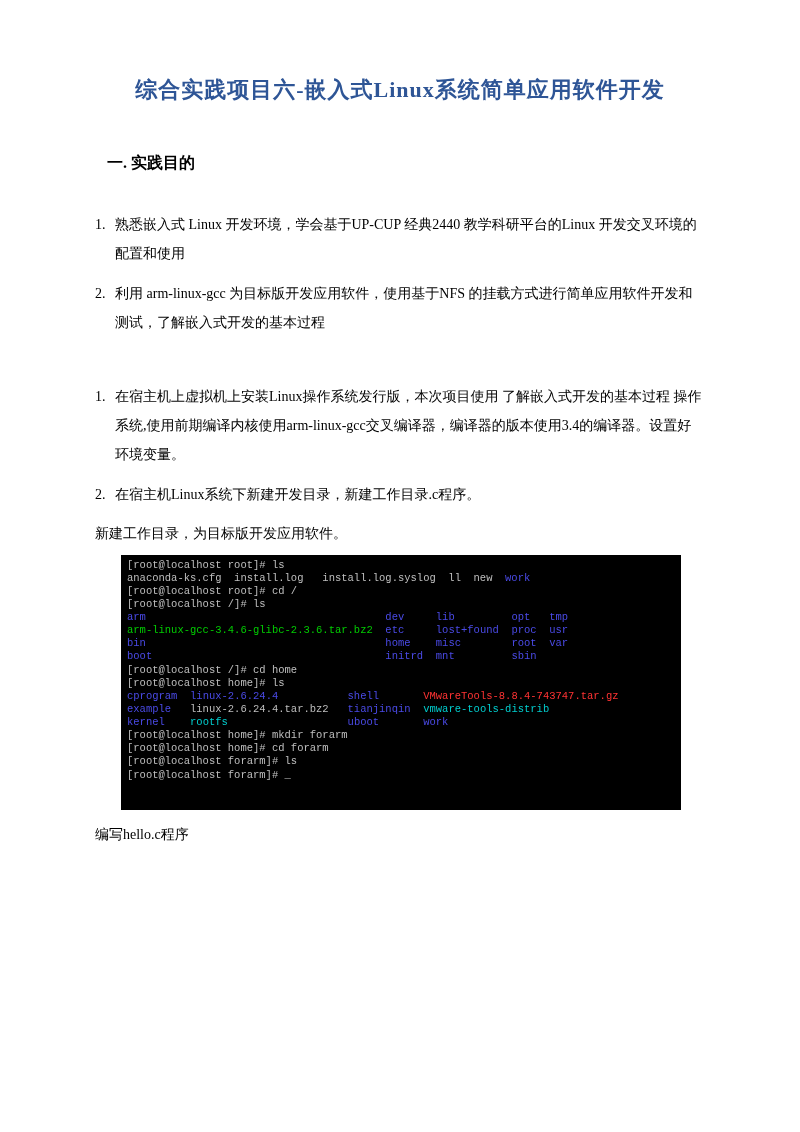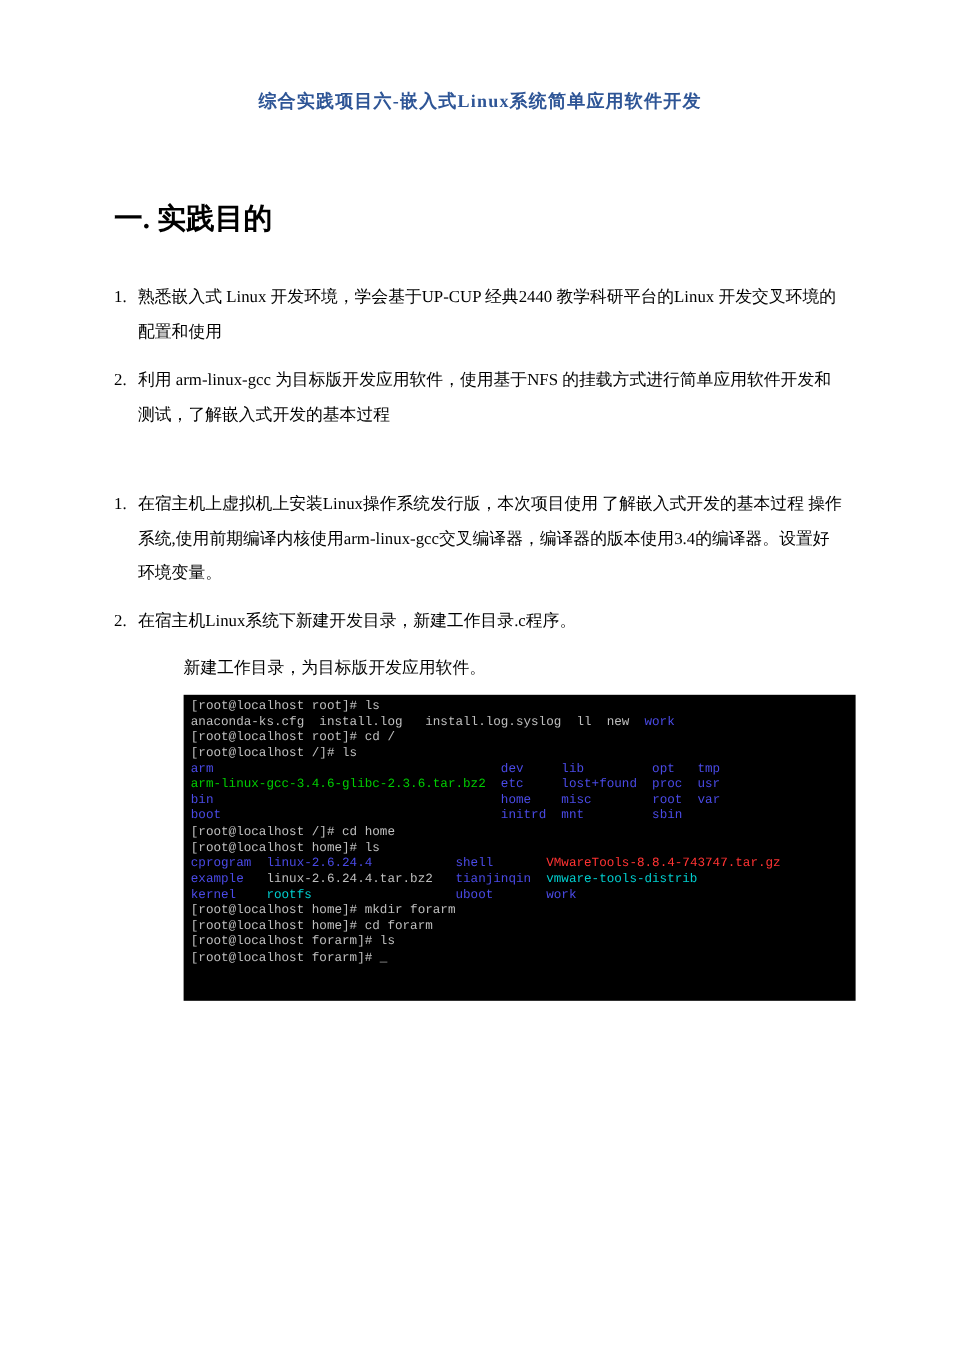--- a/index.html
+++ b/index.html
@@ -8,54 +8,54 @@
     height: 1132px;
     background: #ffffff;
     font-family: "SimSun", "宋体", serif;
     padding: 75px 95px 40px 95px;
     color: #000;
     font-size: 14px;
   }
   .title {
     text-align: center;
     color: #2e5596;
-    font-size: 15px;
+    font-size: 22px;
     font-weight: bold;
-    margin-bottom: 72px;
+    margin-bottom: 48px;
     letter-spacing: 1px;
   }
   .section-heading {
-    font-size: 24px;
+    font-size: 16px;
     font-weight: bold;
     margin-bottom: 36px;
     font-family: "SimSun", serif;
+    margin-left: 12px;
   }
   .list-item {
     display: flex;
     margin-bottom: 10px;
     line-height: 2.1;
   }
   .list-num {
     flex: 0 0 20px;
   }
   .list-text {
     flex: 1;
   }
   .section-block { margin-bottom: 44px; }
   .sub-indent {
-    margin-left: 58px;
     line-height: 2.1;
     margin-bottom: 6px;
   }
   .terminal {
     background: #000000;
     font-family: "Courier New", monospace;
     font-size: 10.5px;
     padding: 4px 6px;
-    margin-left: 58px;
+    margin-left: 26px;
     margin-top: 4px;
     margin-bottom: 10px;
     line-height: 1.25;
     white-space: pre;
     color: #bfbfbf;
     width: 560px;
     height: 255px;
     overflow: hidden;
   }
   .t-white { color: #bfbfbf; }
@@ -103,13 +103,14 @@
 <span class="t-white">[root@localhost /]# cd home</span>
 <span class="t-white">[root@localhost home]# ls</span>
 <span class="t-blue">cprogram</span>  <span class="t-blue">linux-2.6.24.4</span>           <span class="t-blue">shell</span>       <span class="t-red">VMwareTools-8.8.4-743747.tar.gz</span>
 <span class="t-blue">example</span>   <span class="t-white">linux-2.6.24.4.tar.bz2</span>   <span class="t-blue">tianjinqin</span>  <span class="t-cyan">vmware-tools-distrib</span>
 <span class="t-blue">kernel</span>    <span class="t-cyan">rootfs</span>                   <span class="t-blue">uboot</span>       <span class="t-blue">work</span>
 <span class="t-white">[root@localhost home]# mkdir forarm</span>
 <span class="t-white">[root@localhost home]# cd forarm</span>
 <span class="t-white">[root@localhost forarm]# ls</span>
 <span class="t-white">[root@localhost forarm]# </span><span class="t-white">_</span></div>
 
+  <div class="sub-indent">编写hello.c程序</div>
 </div>
 
 </body></html>

